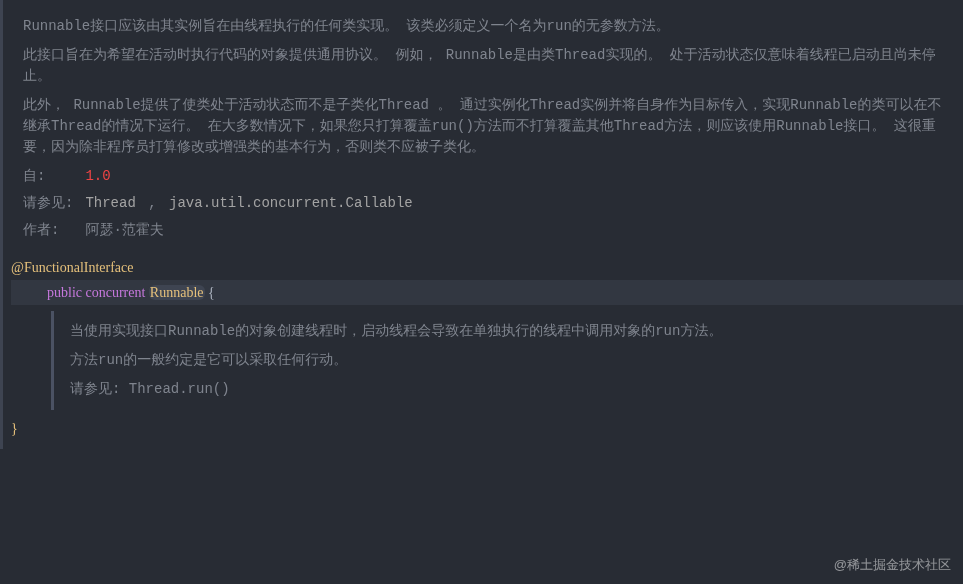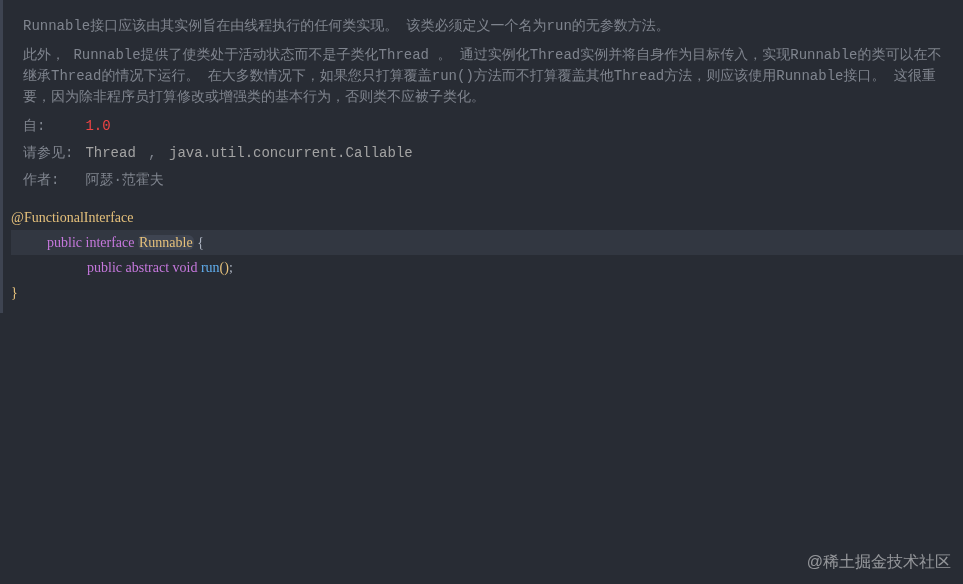--- a/index.html
+++ b/index.html
@@ -86,53 +86,61 @@
     }
     .inner-doc p {
       margin-bottom: 8px;
     }
     .indent-1 { padding-left: 40px; }
     .watermark {
       position: absolute;
       right: 12px;
       bottom: 10px;
       color: rgba(255,255,255,0.5);
-      font-size: 16px;
+      font-size: 13px;
       font-family: sans-serif;
     }
   </style>
 </head>
 <body>
 
 <div class="container">
 
   <div class="doc-block">
     <p>Runnable接口应该由其实例旨在由线程执行的任何类实现。 该类必须定义一个名为run的无参数方法。</p>
+    <p>此接口旨在为希望在活动时执行代码的对象提供通用协议。 例如， Runnable是由类Thread实现的。 处于活动状态仅意味着线程已启动且尚未停止。</p>
     <p>此外， Runnable提供了使类处于活动状态而不是子类化Thread 。 通过实例化Thread实例并将自身作为目标传入，实现Runnable的类可以在不继承Thread的情况下运行。 在大多数情况下，如果您只打算覆盖run()方法而不打算覆盖其他Thread方法，则应该使用Runnable接口。 这很重要，因为除非程序员打算修改或增强类的基本行为，否则类不应被子类化。</p>
     <div class="label-row">
       <span class="label">自:</span>
       <span class="value-yellow">1.0</span>
     </div>
     <div class="label-row">
       <span class="label">请参见:</span>
       <span class="link">Thread</span>
       <span class="sep">,</span>
       <span class="link">java.util.concurrent.Callable</span>
     </div>
     <div class="label-row">
       <span class="label">作者:</span>
       <span>阿瑟·范霍夫</span>
     </div>
   </div>
 
   <div class="code-area">
     <div class="code-line"><span class="annotation">@FunctionalInterface</span></div>
-    <div class="code-line interface-line"><span class="kw-public">public</span> <span class="kw-interface">interface</span> <span class="type-hl">Runnable</span> <span class="brace">{</span></div>
+    <div class="code-line interface-line"><span class="kw-public">public</span> <span class="kw-interface">concurrent</span> <span class="type-hl">Runnable</span> <span class="brace">{</span></div>
 
+    <div class="inner-doc">
+      <p>当使用实现接口Runnable的对象创建线程时，启动线程会导致在单独执行的线程中调用对象的run方法。</p>
+      <p>方法run的一般约定是它可以采取任何行动。</p>
+      <div>
+        <span>请参见:</span>
+        <span class="link">Thread.run()</span>
+      </div>
+    </div>
 
-    <div class="code-line indent-1"><span class="kw-public">public</span> <span class="kw-abstract">abstract</span> <span class="kw-void">void</span> <span class="method">run</span><span class="brace-gold">()</span><span class="punct">;</span></div>
 
     <div class="code-line"><span class="brace-gold">}</span></div>
   </div>
 
 </div>
 
 <div class="watermark">@稀土掘金技术社区</div>
 
 </body></html>

